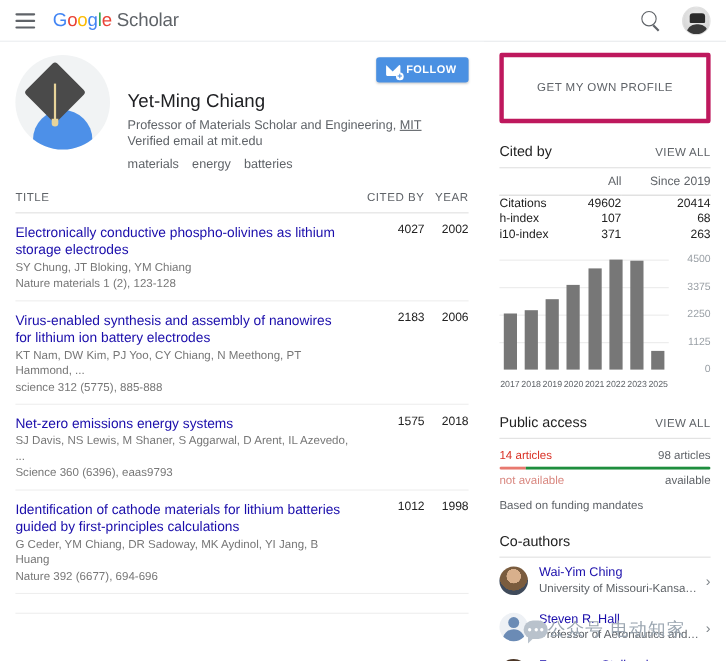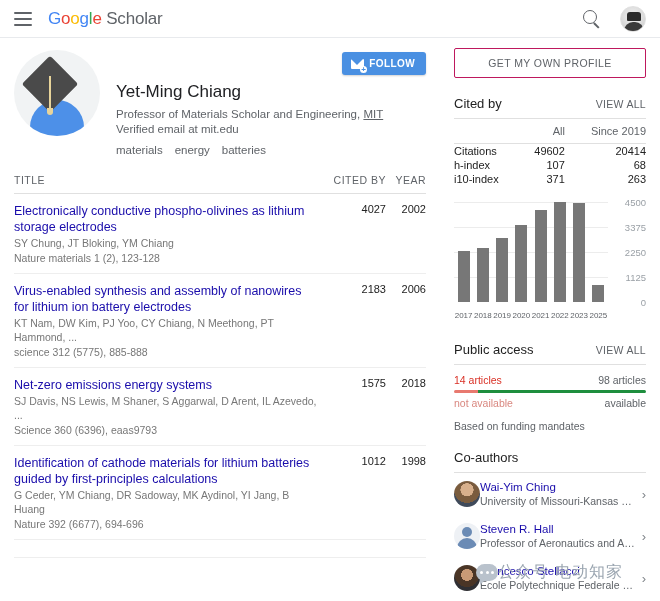--- a/index.html
+++ b/index.html
@@ -116,23 +116,23 @@
 
   .row { display: flex; padding: 9px 0 8px 0; border-bottom: 1px solid #eeeeee; }
   .r-main { flex: 1; padding-right: 10px; min-width: 0; }
   .r-title { font-size: 12.5px; color: #1a0dab; line-height: 16px; cursor: pointer; }
   .r-auth, .r-venue { font-size: 10.5px; color: #777; line-height: 14px; margin-top: 1px; }
   .r-cited { width: 58px; text-align: right; font-size: 11px; color: #222; cursor: pointer; }
   .r-year  { width: 40px; text-align: right; font-size: 11px; color: #222; }
 
   
   .own-profile {
-    width: 100%; border: 1px solid #be185d; border-radius: 2px;
+    width: 100%; border: 4px solid #be185d; border-radius: 2px;
     background: #fff; color: #5f6368; font-size: 10.5px; letter-spacing: .4px;
-    padding: 8px 0; text-align: center; cursor: pointer;
+    padding: 22px 0; text-align: center; cursor: pointer;
   }
   .sec-head {
     display: flex; align-items: baseline; margin-top: 18px;
     padding-bottom: 7px; border-bottom: 1px solid #e0e0e0;
   }
   .sec-title { font-size: 13px; color: #222; }
   .sec-link { margin-left: auto; font-size: 10.5px; color: #5f6368; letter-spacing: .3px; cursor: pointer; }
 
   .cb-table { width: 100%; border-collapse: collapse; }
   .cb-table th {
@@ -173,21 +173,21 @@
   .ca-item { display: flex; align-items: center; padding: 7px 0; cursor: pointer; }
   .ca-pic { width: 26px; height: 26px; border-radius: 50%; flex: 0 0 26px;
     position: relative; overflow: hidden; background: #e8eaed; }
   .ca-pic.p0 { background: radial-gradient(circle at 50% 34%, #d8b08c 0 30%, #7a5c3e 31% 60%, #3f4a5a 61% 100%); }
   .ca-pic.p1 { background: #eef1f5; }
   .ca-pic.p1::before { content:""; position:absolute; left:8px; top:4px; width:10px; height:10px;
     border-radius:50%; background:#6b8bb5; }
   .ca-pic.p1::after { content:""; position:absolute; left:3px; top:15px; width:20px; height:13px;
     border-radius:10px 10px 0 0; background:#6b8bb5; }
   .ca-pic.p2 { background: radial-gradient(circle at 50% 38%, #c99a76 0 28%, #4a3526 29% 58%, #2f2f33 59% 100%); }
-  .ca-txt { flex: 1; min-width: 0; }
+  .ca-txt { padding-left: 10px; flex: 1; min-width: 0; }
   .ca-name { font-size: 11.5px; color: #1a0dab; line-height: 14px; }
   .ca-aff { font-size: 10.5px; color: #5f6368; line-height: 14px;
     white-space: nowrap; overflow: hidden; text-overflow: ellipsis; }
   .chev { color: #80868b; font-size: 13px; padding-left: 6px; }
   .watermark { position: absolute; left: 476px; top: 562px; display: flex;
     align-items: center; gap: 0; pointer-events: none; }
   .wm-bubble { width: 22px; height: 17px; border-radius: 9px; background: #b9c2cc;
     position: relative; flex: 0 0 22px; }
   .wm-bubble::after { content:""; position:absolute; left:4px; bottom:-4px;
     border-top: 6px solid #b9c2cc; border-right: 6px solid transparent; }

